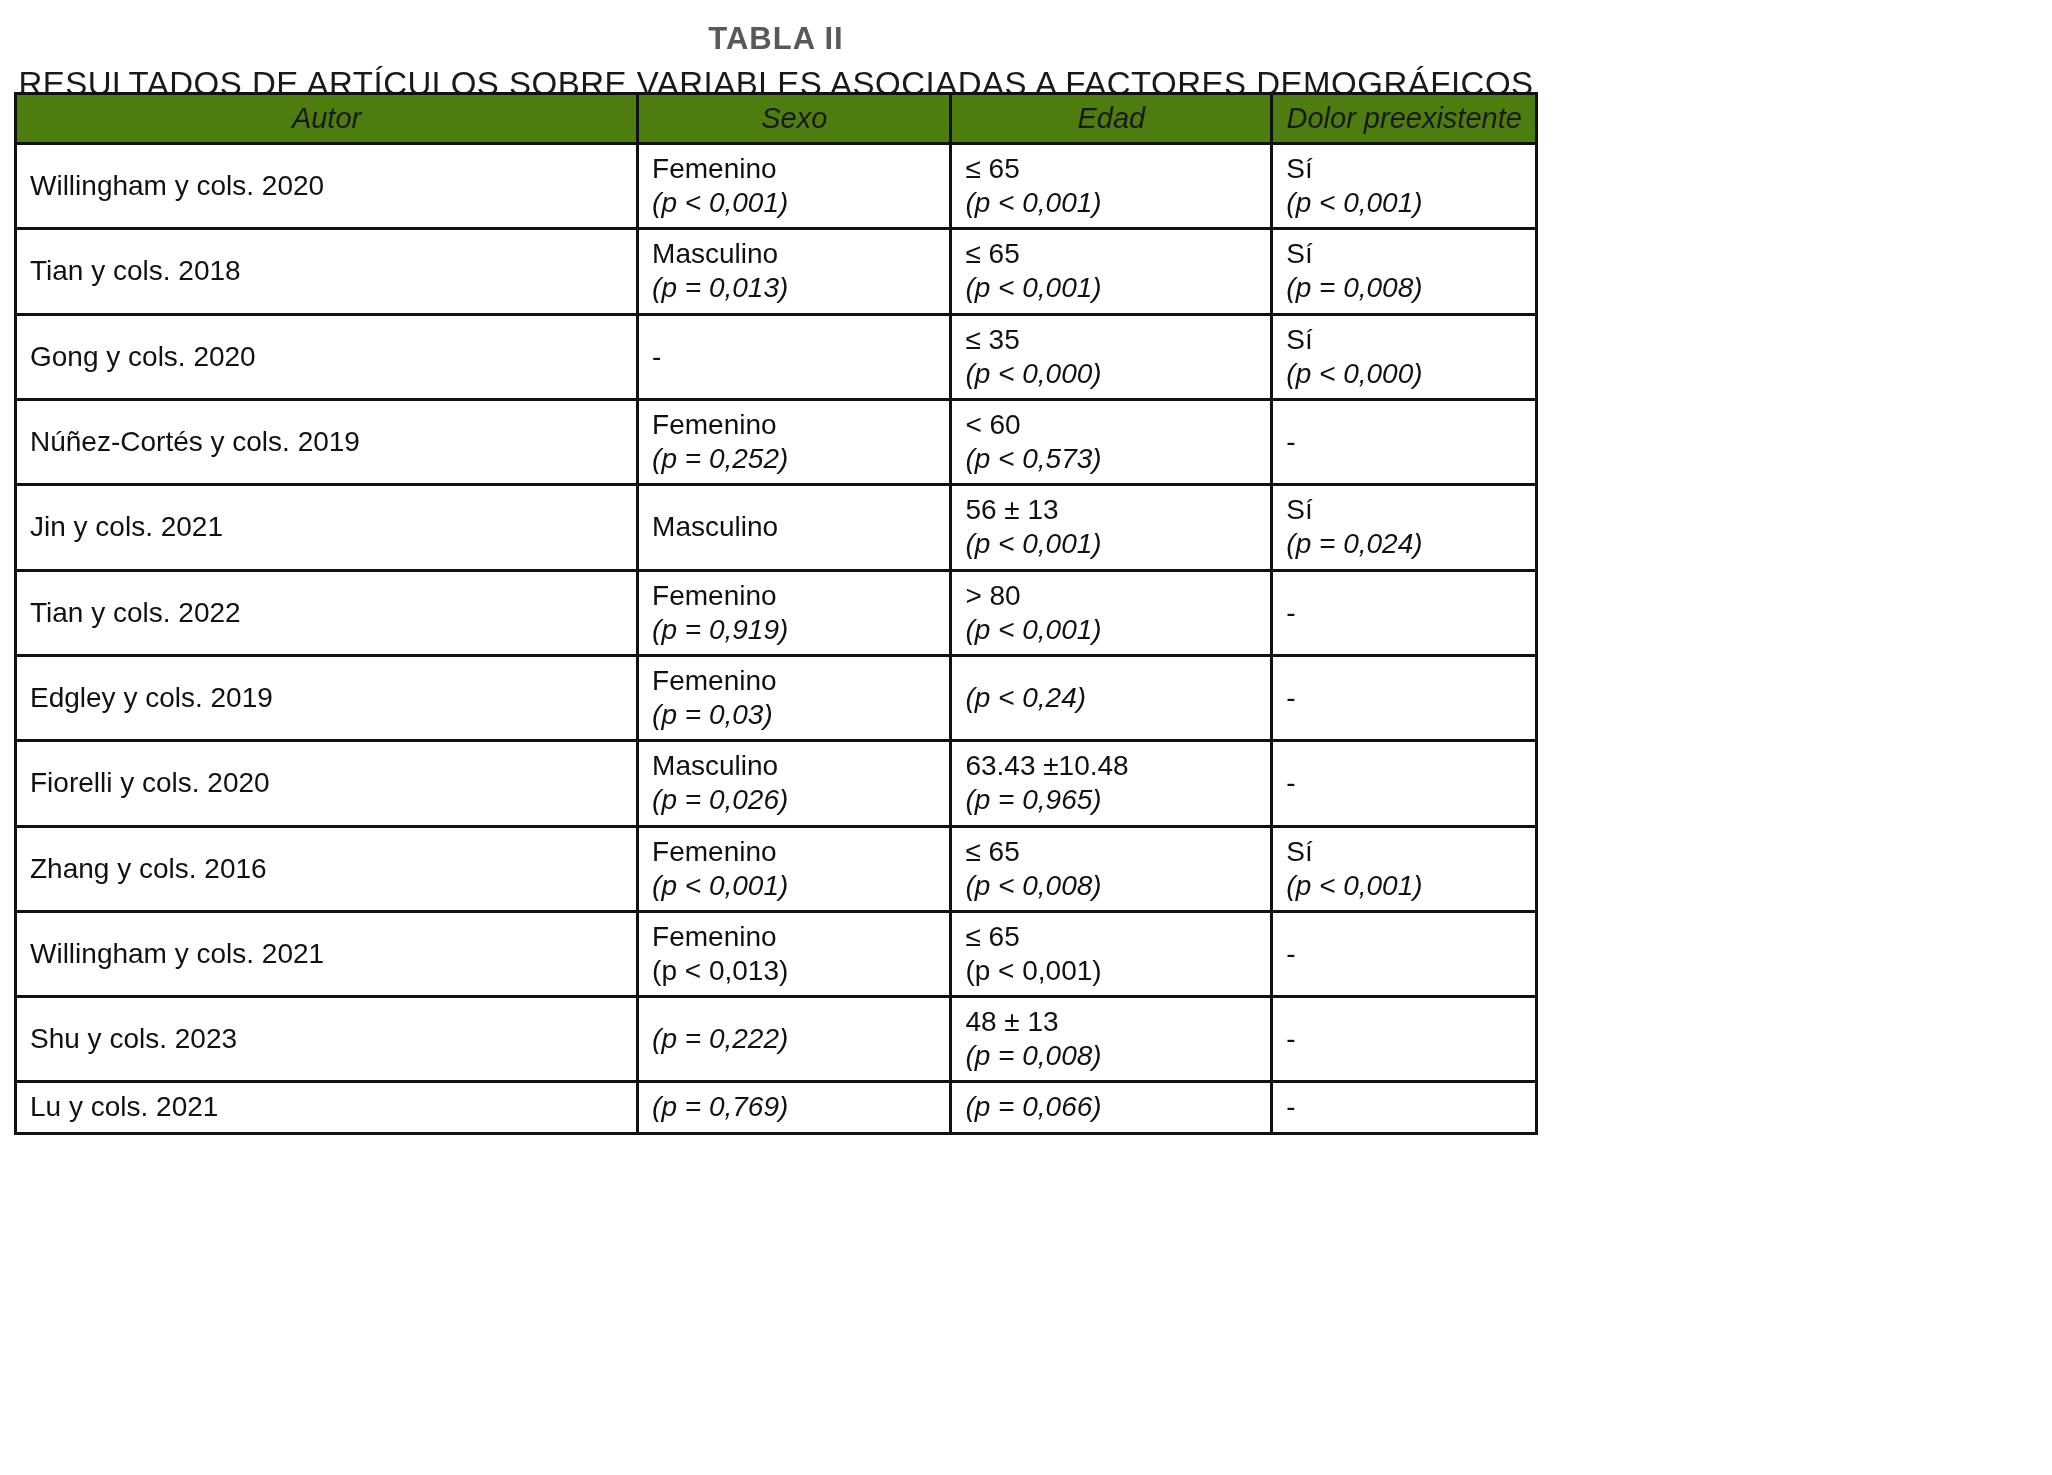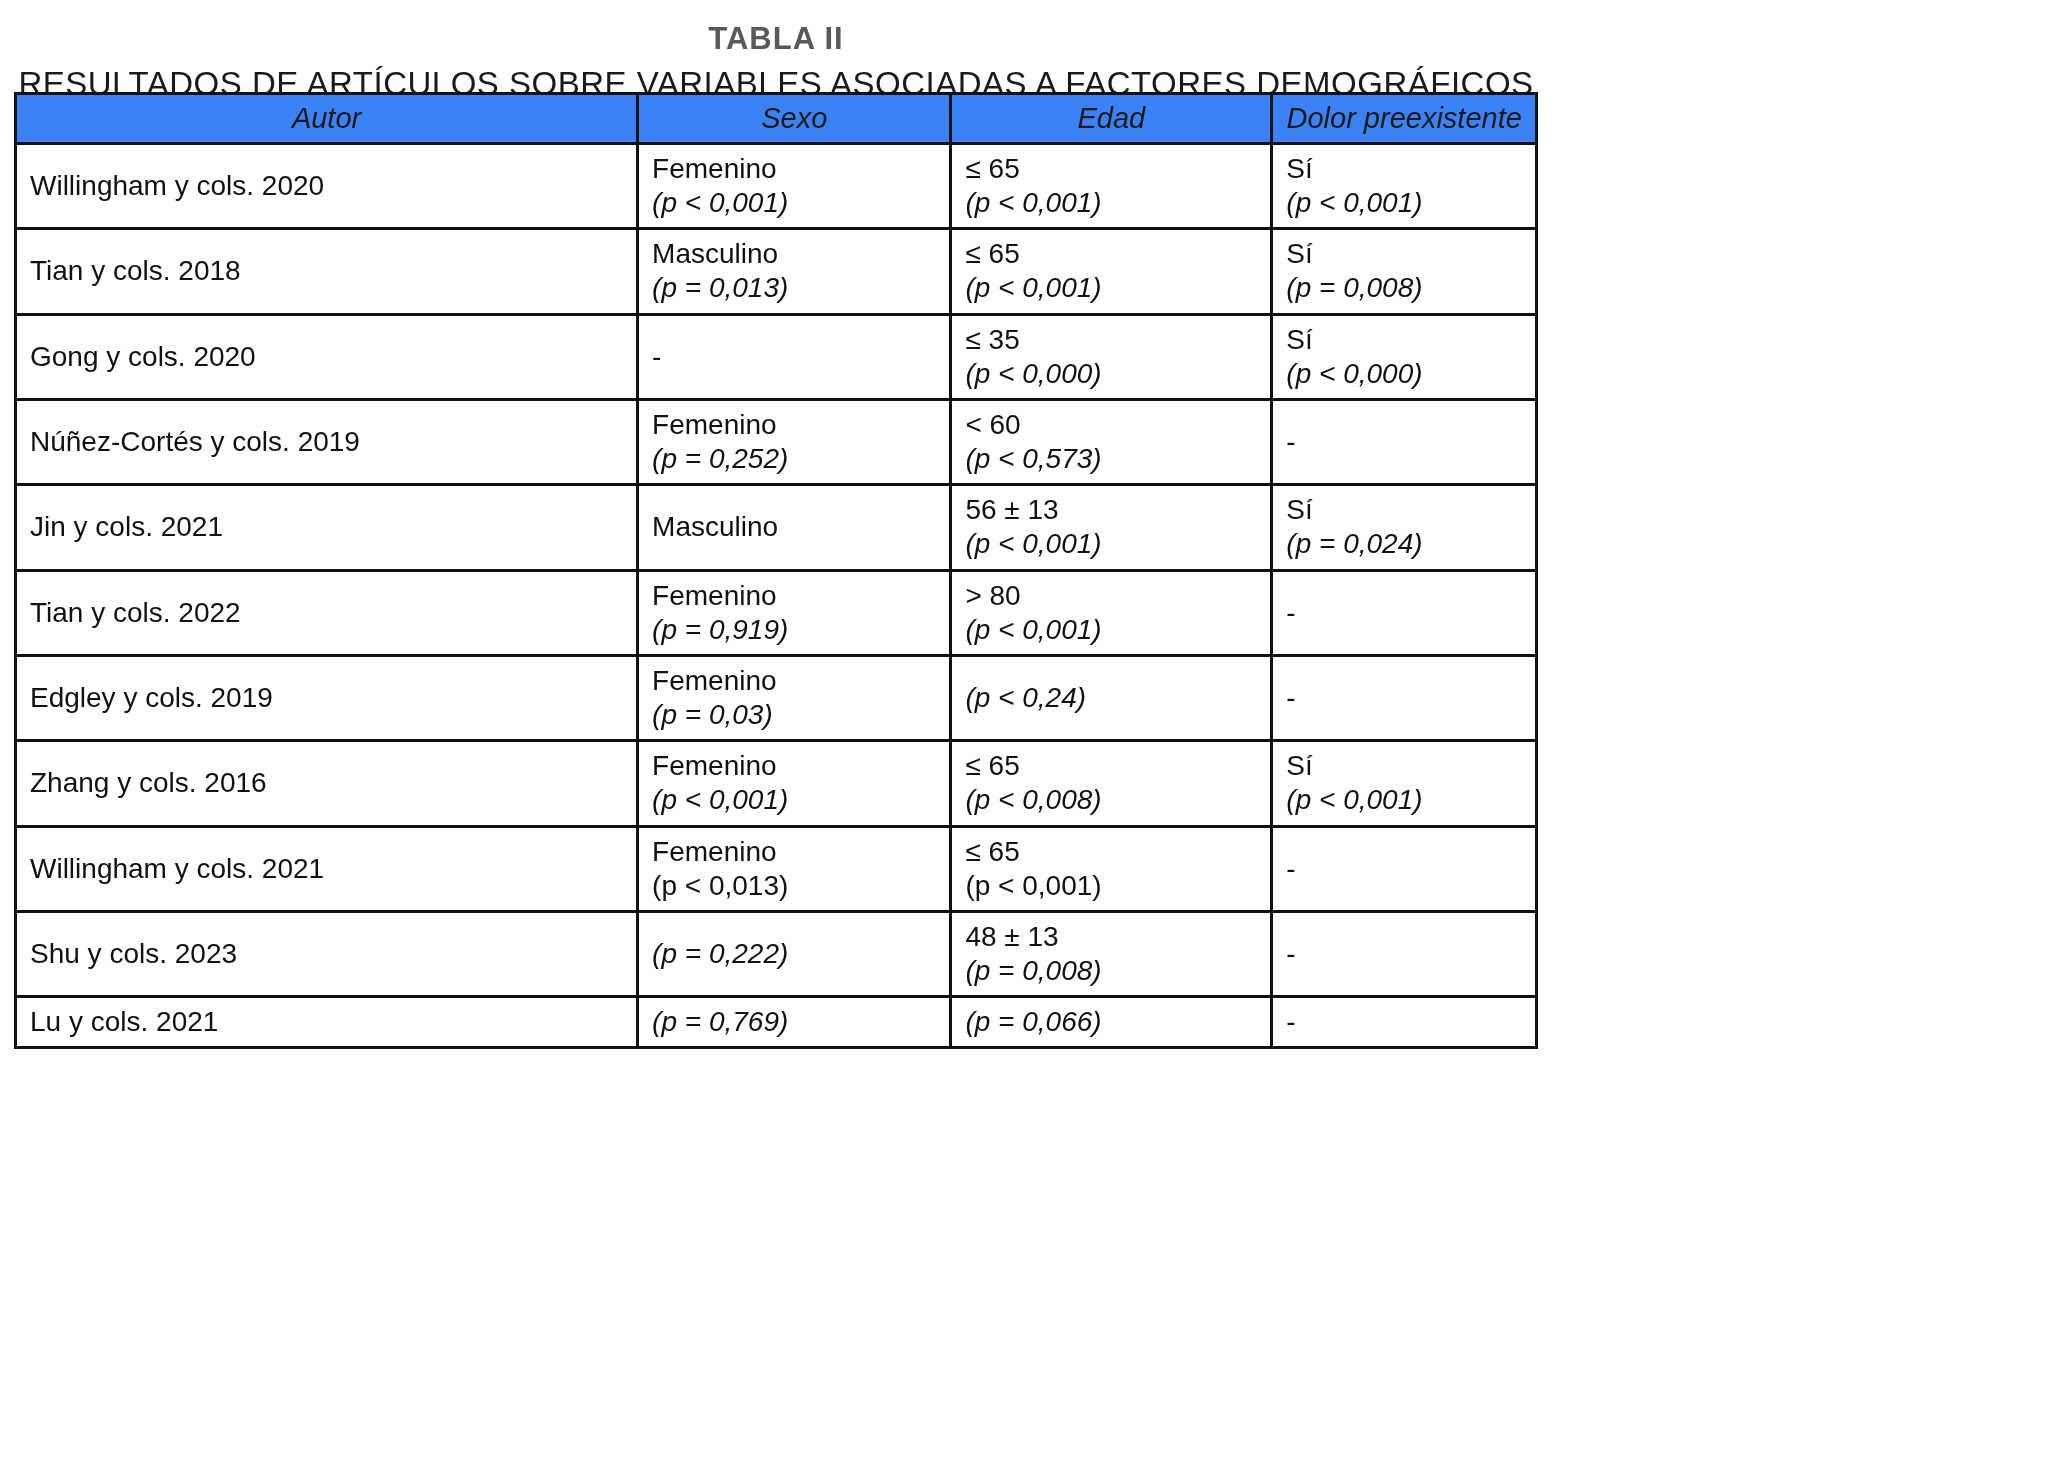--- a/index.html
+++ b/index.html
@@ -44,21 +44,21 @@
     width: 1524px;
     border-collapse: collapse;
     table-layout: fixed;
     font-size: 28px;
   }
   table.demo-table th,
   table.demo-table td {
     border: 3px solid #111111;
   }
   table.demo-table th {
-    background: #3b82f6;
+    background: #4d7c0f;
     font-style: italic;
     font-weight: 500;
     font-size: 29px;
     padding: 7px 8px;
     text-align: center;
     color: #1a1a1a;
   }
   table.demo-table td {
     padding: 7px 8px 7px 13px;
     vertical-align: middle;
@@ -206,20 +206,36 @@
           </td>
           <td>
             <div class="line pval">(p &lt; 0,24)</div>
           </td>
           <td>
             <div class="line">-</div>
           </td>
         </tr>
         <tr>
           <td>
+            <div class="line">Fiorelli y cols. 2020</div>
+          </td>
+          <td>
+            <div class="line">Masculino</div>
+            <div class="line pval">(p = 0,026)</div>
+          </td>
+          <td>
+            <div class="line">63.43 ±10.48</div>
+            <div class="line pval">(p = 0,965)</div>
+          </td>
+          <td>
+            <div class="line">-</div>
+          </td>
+        </tr>
+        <tr>
+          <td>
             <div class="line">Zhang y cols. 2016</div>
           </td>
           <td>
             <div class="line">Femenino</div>
             <div class="line pval">(p &lt; 0,001)</div>
           </td>
           <td>
             <div class="line">≤ 65</div>
             <div class="line pval">(p &lt; 0,008)</div>
           </td>

